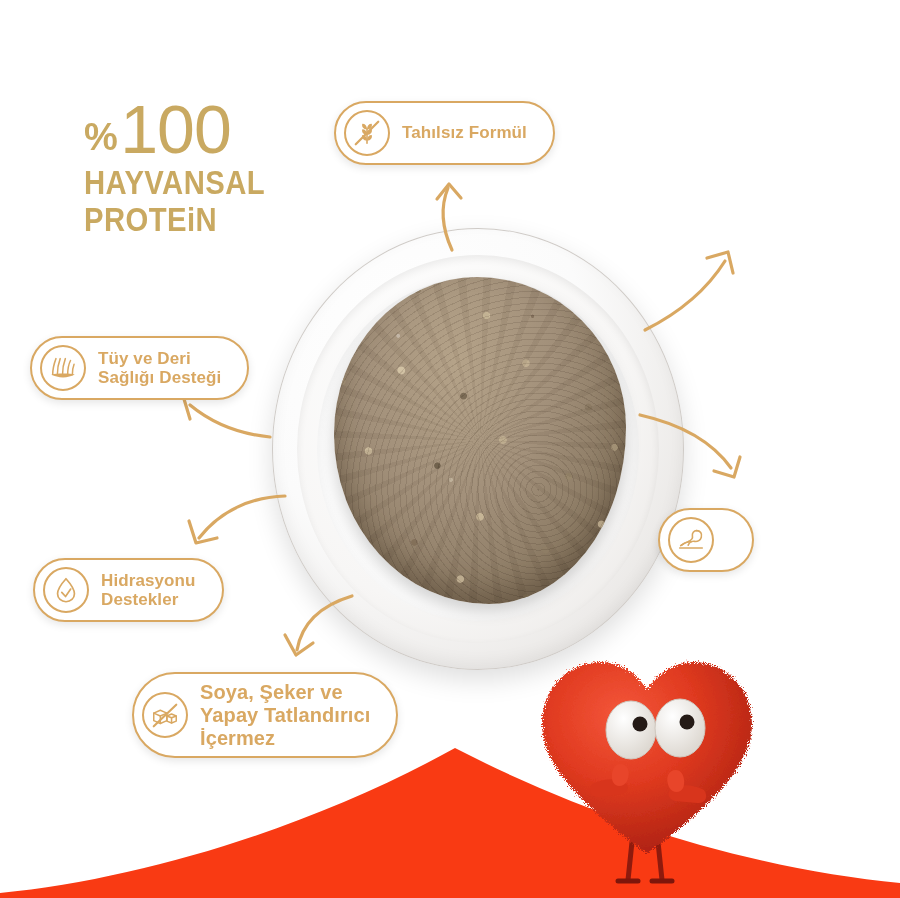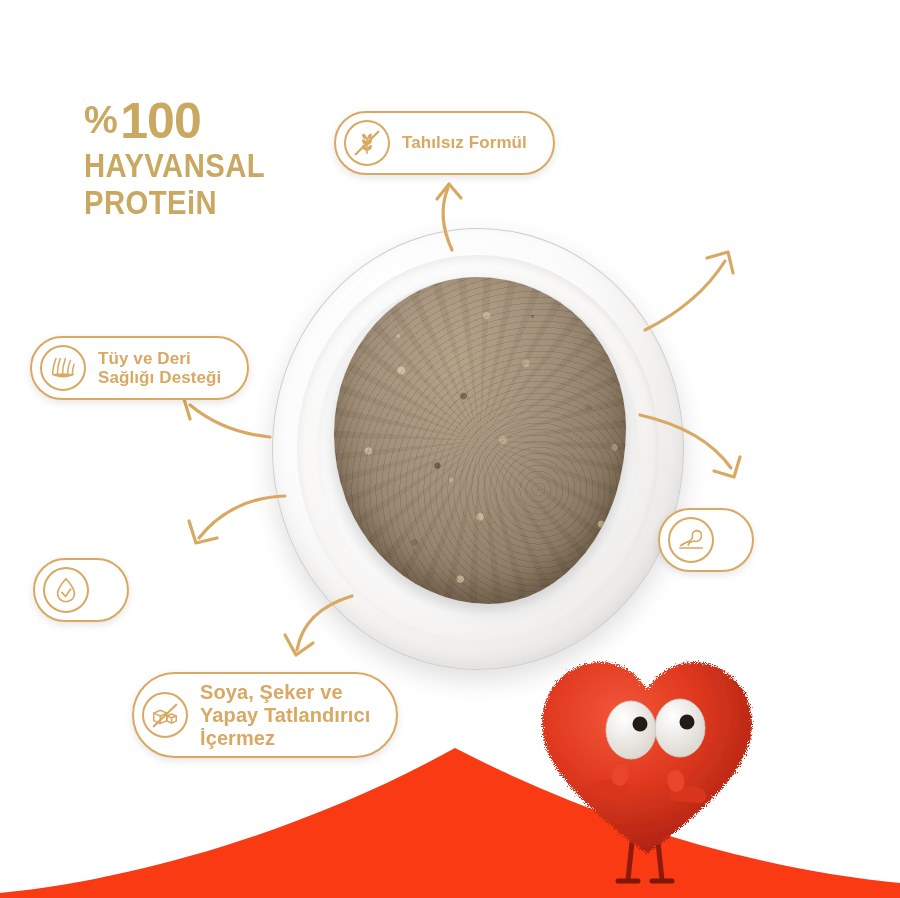--- a/index.html
+++ b/index.html
@@ -23,21 +23,21 @@
     color: #c9a961;
     line-height: 0.92;
     letter-spacing: 0.5px;
   }
   .headline .ln1 {
     font-size: 62px; font-weight: 700;
     display: flex; align-items: flex-end; gap: 2px;
     font-stretch: condensed;
   }
   .headline .pct { font-size: 38px; font-weight: 700; padding-bottom: 6px; }
-  .headline .big { font-size: 50px; font-weight: 700; letter-spacing: -1px; text-align: center; }
+  .headline .big { font-size: 68px; font-weight: 400; letter-spacing: -1px; text-align: center; }
   .headline .ln2, .headline .ln3 {
     font-size: 34px; font-weight: 700; letter-spacing: 0.5px;
     transform: scaleX(0.86); transform-origin: left center;
     margin-top: 6px;
   }
 
   
   .plate-wrap {
     position: absolute;
     left: 272px; top: 228px;
@@ -138,21 +138,21 @@
     color: #d9a862;
     font-weight: 700;
     font-size: 17px;
     line-height: 1.14;
     white-space: pre-line;
     letter-spacing: 0.1px;
   }
   .badge.small .txt { font-size: 20px; }
 
   
-  #badge-grain     { left: 334px; top: 111px;  }
+  #badge-grain     { left: 334px; top: 101px;  }
   #badge-vitamin   { left: 583px; top: 180px;  }
   #badge-skin      { left: 30px;  top: 336px;  }
   #badge-protein   { left: 658px; top: 508px;  }
   #badge-hydration { left: 33px;  top: 558px;  }
   #badge-nosugar   { left: 132px; top: 672px;  }
 
   
   .arrows { position: absolute; inset: 0; pointer-events: none; }
 
   
@@ -319,20 +319,22 @@
     </span>
   </div>
 
   <div class="badge" id="badge-hydration">
     <span class="ic">
       <svg viewBox="0 0 32 32" fill="none" stroke="#d9a862" stroke-width="1.8" stroke-linecap="round" stroke-linejoin="round">
         <path d="M16,4 C16,4 7,14 7,20 C7,25 11,28.5 16,28.5 C21,28.5 25,25 25,20 C25,14 16,4 16,4 Z"></path>
         <path d="M11.5,18.5 L15.5,23 L21,15"></path>
       </svg>
     </span>
+    <span class="txt">Hidrasyonu
+Destekler</span>
   </div>
 
   <div class="badge small" id="badge-nosugar">
     <span class="ic">
       <svg viewBox="0 0 32 32" fill="none" stroke="#d9a862" stroke-width="1.6" stroke-linejoin="round" stroke-linecap="round">
         <path d="M4,14 L11,11 L18,14 L18,22 L11,25 L4,22 Z"></path>
         <path d="M4,14 L11,17 L18,14"></path>
         <path d="M11,17 L11,25"></path>
         <path d="M18,17 L23,15 L28,17 L28,22.5 L23,24.5 L18,22.5 Z"></path>
         <path d="M18,17 L23,19 L28,17"></path>

